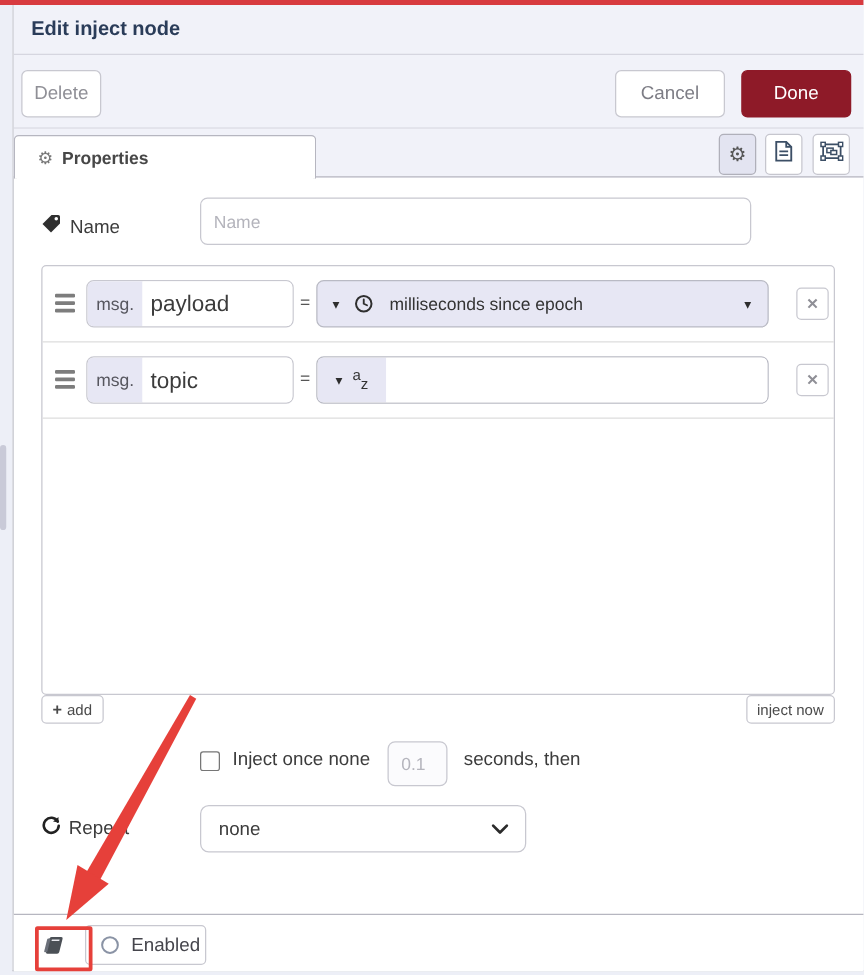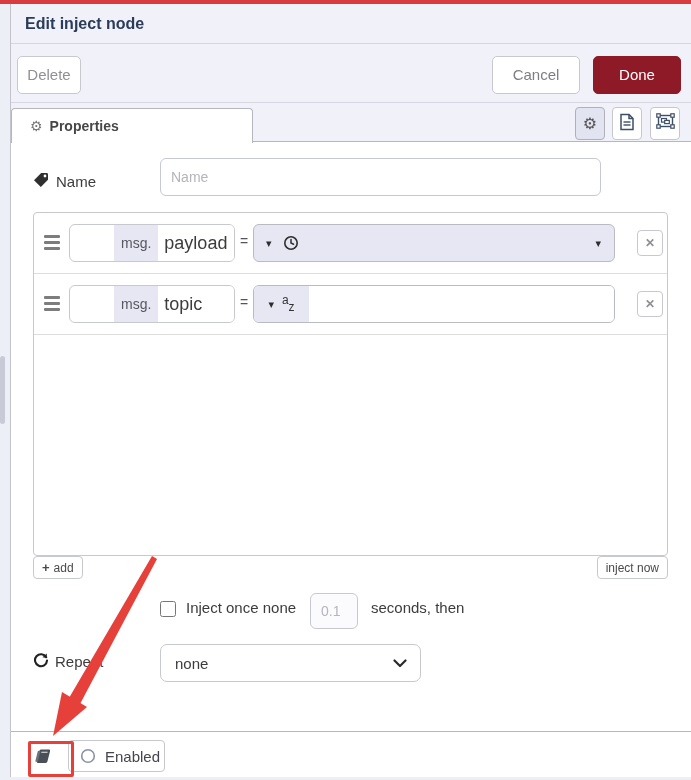--- a/index.html
+++ b/index.html
@@ -47,21 +47,21 @@
     font-size:14px; color:#3c3c3c; padding:0 10px; outline:none; }
   .text-input::placeholder { color:#b4b4bc; }
   .name-input { position:absolute; left:149px; top:154px; width:441px; height:38px; }
   
   .listbox { position:absolute; left:22px; top:208px; width:635px; height:344px;
     border:1px solid #c8c8d0; border-radius:4px; background:#fff; }
   .prow { position:relative; height:61px; border-bottom:1px solid #ddd; }
   .drag { position:absolute; left:10px; top:22px; width:16px; cursor:grab; }
   .drag i { display:block; height:3px; background:#7d7d7d; border-radius:1px; margin-bottom:3px; }
   .pair { position:absolute; left:35px; top:11px; width:166px; height:38px;
-    border:1px solid #c8c8d0; border-radius:6px; background:#fff; display:flex; align-items:stretch; overflow:hidden;padding-left:44px; }
+    border:1px solid #c8c8d0; border-radius:6px; background:#fff; display:flex; align-items:stretch; overflow:hidden; }
   .pair .pfx { background:#e7e7f4; color:#56565e; font-size:14px; display:flex; align-items:center; padding:0 7px; }
   .pair input { border:none; outline:none; font-family:inherit; font-size:18px; color:#3c3c3c; padding:0 6px; width:100%; }
   .eq { position:absolute; left:206px; top:20px; font-size:14px; color:#555; }
   .typed-full { position:absolute; left:219px; top:11px; width:362px; height:38px;
     background:#e7e7f4; border:1px solid #b9bac4; border-radius:6px; cursor:pointer;
     display:flex; align-items:center; font-size:14px; color:#333; }
   .typed-split { position:absolute; left:219px; top:11px; width:362px; height:38px;
     background:#fff; border:1px solid #b9bac4; border-radius:6px; overflow:hidden;
     display:flex; align-items:stretch; }
   .typed-split .seg { width:55px; background:#e7e7f4; display:flex; align-items:center; justify-content:center; gap:8px; cursor:pointer; }
@@ -181,20 +181,21 @@
         </div>
         <span class="eq">=</span>
         <div class="typed-full">
           <span class="caret" style="margin:0 0 0 12px;">▾</span>
           <span style="margin-left:11px; display:flex;">
             <svg width="16" height="16" viewBox="0 0 16 16">
               <circle cx="8" cy="8" r="6.2" fill="none" stroke="#2f2f2f" stroke-width="1.6"></circle>
               <path d="M8 4.5 V8 L10.6 9.2" fill="none" stroke="#2f2f2f" stroke-width="1.5" stroke-linecap="round"></path>
             </svg>
           </span>
+          <span style="margin-left:13px;">milliseconds since epoch</span>
           <span class="caret" style="position:absolute; right:13px;">▾</span>
         </div>
         <div class="row-close">
           <span>✕</span>
         </div>
       </div>
 
       <div class="prow">
         <div class="drag">
             <i></i>

